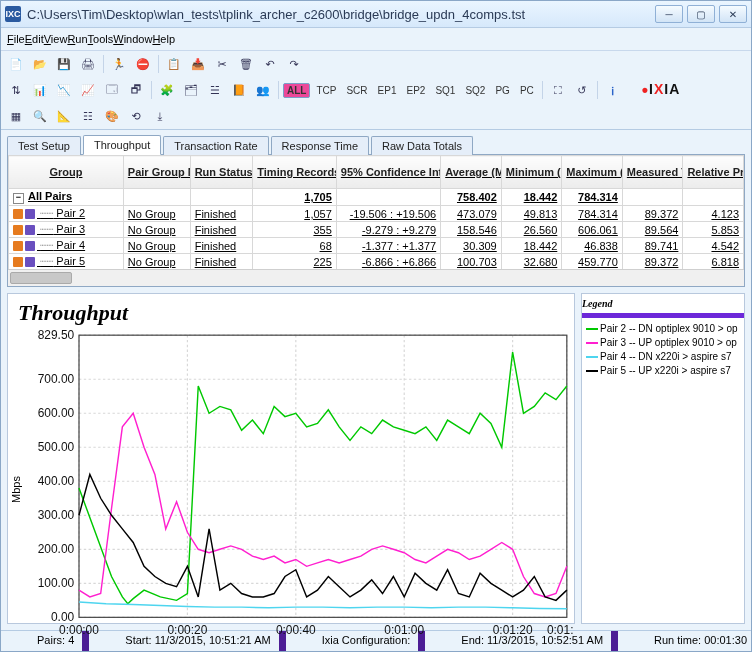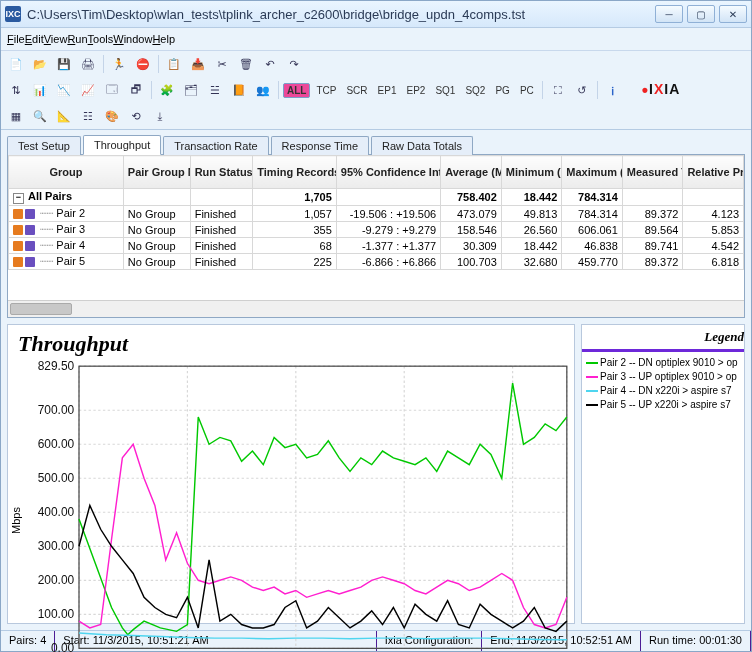--- a/index.html
+++ b/index.html
@@ -18,43 +18,43 @@
   .tsep { width:1px; height:18px; background:#c4d4e8; margin:0 2px; }
   .ttxt { font-size:10px; color:#333; padding:1px 3px; border:1px solid transparent; border-radius:2px; cursor:default; }
   .ttxt.sel { border-color:#7aa0c8; background:#ec4899; font-weight:bold; }
   .ixia { font-weight:bold; font-size:14px; color:#111; letter-spacing:1px; margin-left:16px;text-align:right; }
   .ixia .x { color:#e22; }
   .ixia .dot { color:#e22; font-size:18px; vertical-align:-2px; }
   .tabstrip { display:flex; align-items:flex-end; padding:4px 6px 0 6px; background:#eaf3fb; }
   .tab { padding:3px 10px; border:1px solid #8fa8c4; border-bottom:none; background:#e5eef9; margin-right:2px; font-size:11px; color:#222; border-top-left-radius:2px; border-top-right-radius:2px; position:relative; top:1px; }
   .tab.active { background:#fff; border-bottom:1px solid #fff; }
   .pane { flex:0 0 auto; margin:0 6px; border:1px solid #8fa8c4; background:#fff; }
-  .grid-wrap { height:145px; overflow:auto; position:relative; }
+  .grid-wrap { height:114px; overflow:auto; position:relative;text-decoration:underline; }
   table.grid { width:100%; border-collapse:collapse; table-layout:fixed; }
   .grid th, .grid td { border:1px solid #d8d8d8; padding:1px 4px; font-size:11px; text-align:left; white-space:nowrap; overflow:hidden; }
   .grid th { background:linear-gradient(#fdfdfd,#ececec); position:sticky; top:0; height:30px; vertical-align:middle; text-align:center; color:#222;}
   .grid td.num { text-align:right;margin-top:13px; }
   .grid tr.allpairs td { font-weight:bold; }
   .rowicon { display:inline-block; width:10px; height:10px; margin-right:2px; vertical-align:middle; border-radius:1px; }
   .tree-toggle { display:inline-block; width:9px; height:9px; border:1px solid #888; text-align:center; line-height:7px; font-size:9px; margin-right:4px; background:#fff; }
   .sb-h { height:16px; background:#f0f0f0; border-top:1px solid #cfcfcf; position:relative; }
   .sb-h .thumb { position:absolute; top:2px; left:2px; width:60px; height:10px; background:#c8c8c8; border:1px solid #aaa; border-radius:2px; }
   .chartarea { flex:1; margin:6px; display:flex; gap:6px; min-height:0; }
   .chartpanel { flex:1; background:#fff; border:1px solid #b8c8dd; position:relative; display:flex; flex-direction:column; }
   .charttitle { font-family: Georgia, serif; font-size:22px; font-style:italic; font-weight:bold; padding:6px 10px 2px 10px; }
   .plot-wrap { flex:1; position:relative; display:flex; }
   .yaxis-label { writing-mode: vertical-rl; transform: rotate(180deg); font-size:11px; padding:2px; align-self:center; }
   .svgbox { flex:1; }
   .legendpanel { width:162px; background:#fff; border:1px solid #b8c8dd; display:flex; flex-direction:column; }
-  .legendtitle { text-align:right; font-family: Georgia, serif; font-size:13px; font-style:italic; font-weight:bold; padding:4px 0; border-bottom:3px solid #6d28d9; }
+  .legendtitle { text-align:left; font-family: Georgia, serif; font-size:10px; font-style:italic; font-weight:bold; padding:4px 0; border-bottom:5px solid #6d28d9; }
   .legenditems { padding:4px 4px; font-size:10px; overflow:hidden; }
   .legenditem { white-space:nowrap; overflow:hidden; text-overflow:clip; line-height:14px; }
   .legline { display:inline-block; width:12px; height:0; border-top:2px solid; vertical-align:middle; margin-right:2px; }
   .statusbar { height:20px; background:#eaf3fb; border-top:1px solid #b5cbe3; display:flex; align-items:stretch; font-size:11px; }
-  .statusbar .cell { border-right:1px solid #4c1d95; padding:3px 8px; white-space:nowrap; }
+  .statusbar .cell { border-right:7px solid #4c1d95; padding:3px 8px; white-space:nowrap;margin-left:28px; }
   svg text { font-family: "Segoe UI", Tahoma, sans-serif; font-size:10px; fill:#111; }
   svg .gridline { stroke:#d8d8d8; stroke-width:1; stroke-dasharray:2,2; }
   svg .axisline { stroke:#444; stroke-width:1; }
 </style>
 </head>
 <body>
 
 <div class="window">
   <div class="titlebar">
     <div class="icon">IXC</div>

